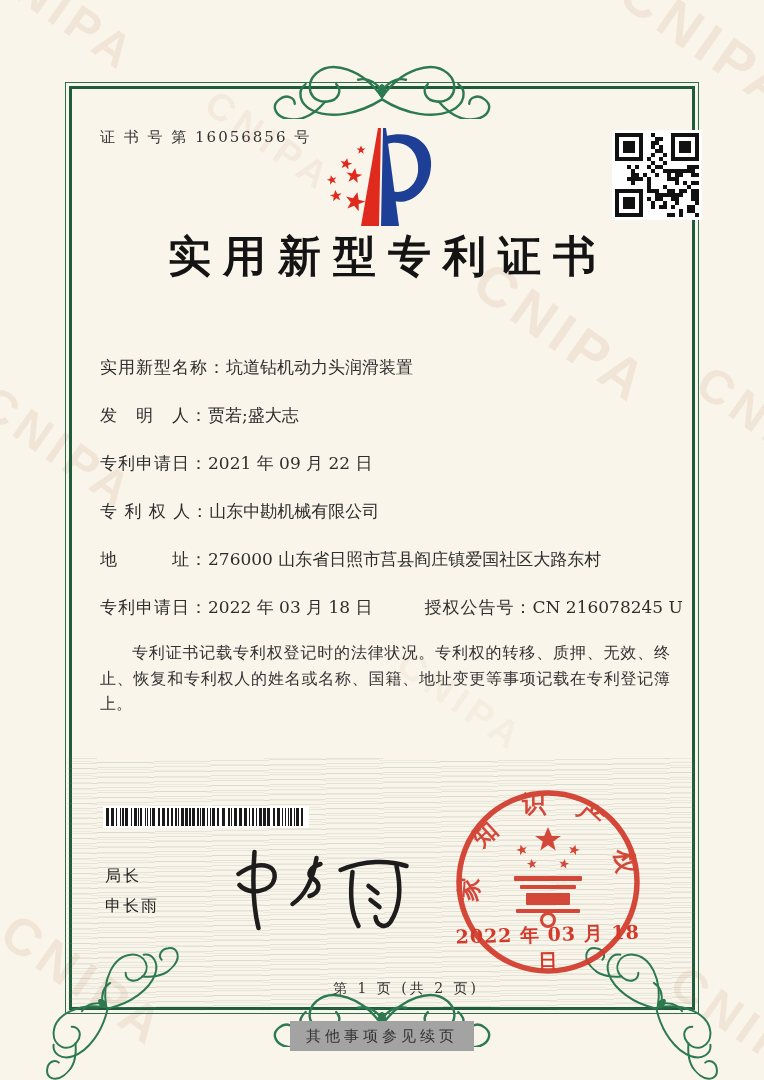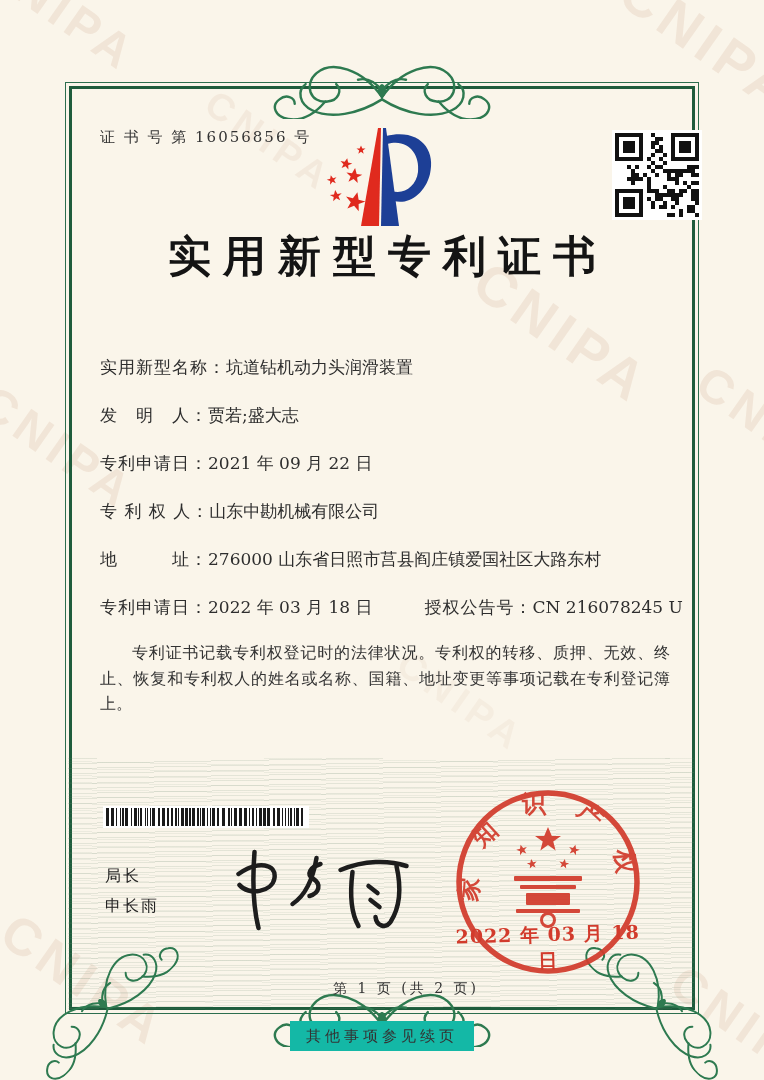--- a/index.html
+++ b/index.html
@@ -57,21 +57,21 @@
   .sig-name{ position:absolute; left:105px; top:896px; z-index:4;
     font-family:"DejaVu Sans","Liberation Sans",sans-serif; font-size:16px; color:#222; letter-spacing:2px;}
   .signature{ position:absolute; left:212px; top:838px; z-index:4; }
   .seal{ position:absolute; left:452px; top:786px; z-index:5; opacity:.93;}
   .seal-date{
     position:absolute; left:446px; top:922px; width:204px; z-index:6; text-align:center;
     font-size:19px; font-weight:bold; color:#d23b2c; letter-spacing:1px; transform:rotate(-1.5deg);
   }
   .page-info{ position:absolute; left:0; right:0; top:980px; z-index:3; text-align:center; font-size:14px; letter-spacing:3px; color:#333;margin-left:48px;}
   .continuation{ position:absolute; left:0; right:0; top:1026px; z-index:3; text-align:center;}
-  .continuation span{ background:#14b8a6; padding:6px 16px; font-size:15px; letter-spacing:4px; color:#333;}
+  .continuation span{ background:#a3a3a3; padding:6px 16px; font-size:15px; letter-spacing:4px; color:#333;}
   
   .fl{ position:absolute; z-index:3; pointer-events:none;}
   .fl-top{ left:262px; top:47px; }
   .fl-bottom{ left:262px; top:975px; }
   .fl-bl{ left:-2px; top:968px; transform:rotate(-45deg);}
   .fl-br{ left:566px; top:968px; transform:scaleX(-1) rotate(-45deg);}
 </style>
 </head>
 <body>
 

